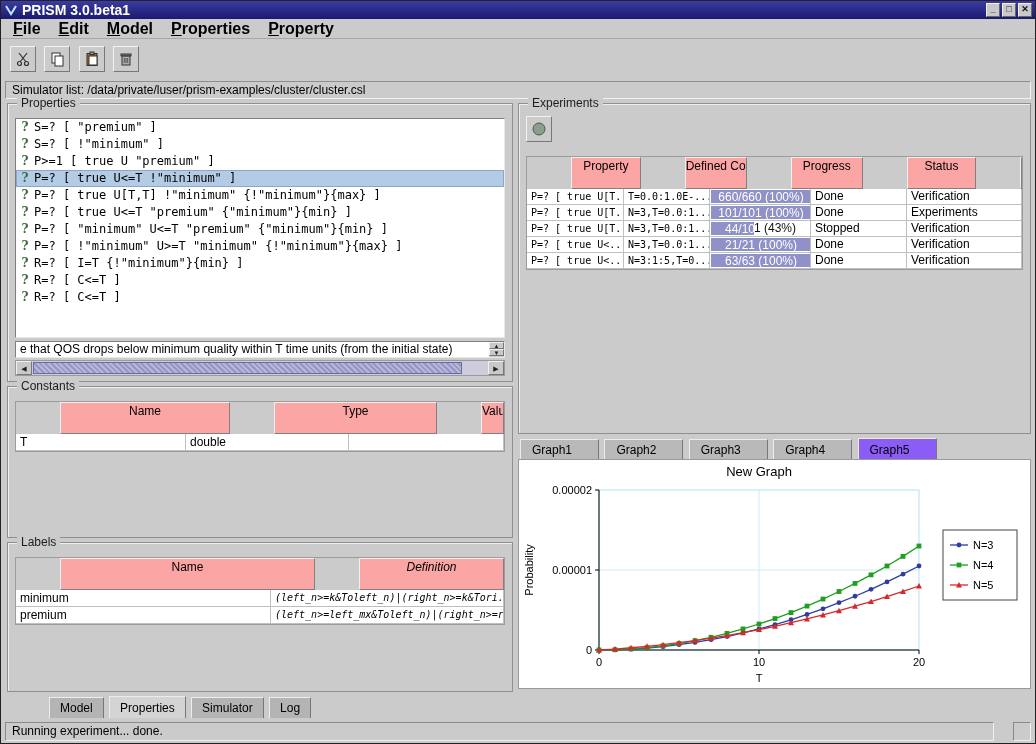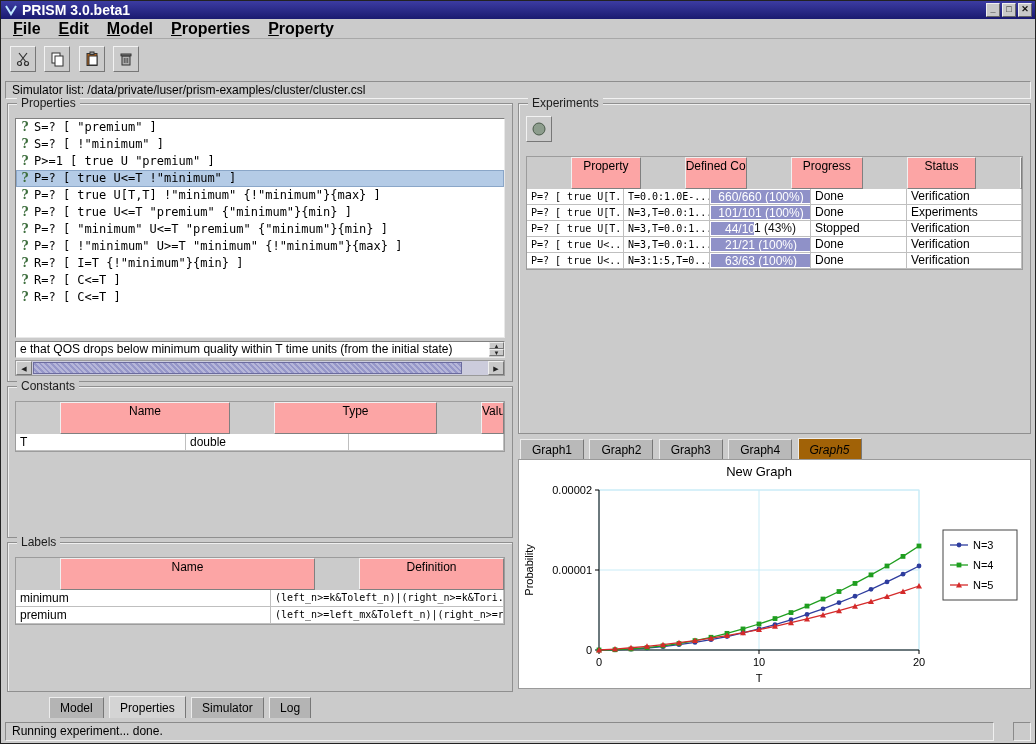--- a/index.html
+++ b/index.html
@@ -57,41 +57,41 @@
             border:1px solid #6b6b9e;
             background-image:repeating-linear-gradient(45deg,rgba(255,255,255,.3) 0 2px,transparent 2px 4px);}
   
   .tbl{position:absolute;left:7px;right:7px;top:14px;border:1px solid #9c9c9c;}
   .trow{display:flex;}
   .th{background:#fca5a5;border:1px solid;border-color:#f0f0f0 #808080 #808080 #f0f0f0;
       font-size:12px;text-align:center;height:32px;line-height:16px;overflow:hidden;white-space:nowrap;margin-left:44px;}
   .td{background:#fff;border-right:1px solid #bfbfbf;border-bottom:1px solid #bfbfbf;
       font-size:12px;height:17px;line-height:16px;padding-left:4px;overflow:hidden;white-space:nowrap;}
   .c1{width:170px;} .c2{width:163px;} .c3{flex:1;}
-  .l1{width:255px;} .l2{flex:1;}
+  .l1{width:255px;} .l2{flex:1;font-style:italic;}
   .mono{font-family:"DejaVu Sans Mono",monospace;}
   .def{font-size:10px;}
   
   .exp-btn{position:absolute;left:7px;top:12px;width:26px;height:26px;background:#cbcbcb;
            border:1px solid;border-color:#f2f2f2 #777 #777 #f2f2f2;text-align:center;padding-top:4px;}
   #exp-tbl{top:52px;}
   .e1{width:97px;} .e2{width:86px;} .e3{width:101px;} .e4{width:96px;} .e5{flex:1;}
   .erow .td{height:16px;line-height:15px;}
   .ecell-prop{font-size:10px;} .ecell-const{font-size:10px;}
   .c-prog{position:relative;padding:0;}
   .prog-fill{position:absolute;top:1px;left:1px;bottom:1px;overflow:hidden;background:#8f91c8;z-index:1;}
   .prog-text{position:absolute;top:0;left:0;height:100%;text-align:center;font-size:12px;line-height:14px;white-space:nowrap;}
   .pt-dark{width:100%;color:#111;}
   .pt-white{color:#fff;}
   
   #graph-area{position:absolute;left:517px;top:437px;width:513px;height:251px;}
   .gtab-strip{position:absolute;left:2px;top:0;height:21px;}
-  .gtab{display:inline-block;padding:3px 11px 2px 11px;margin-right:2px;background:#b9b9b9;
+  .gtab{display:inline-block;padding:3px 26px 2px 11px;margin-right:2px;background:#b9b9b9;
         border:1px solid;border-color:#ececec #777 #777 #ececec;border-bottom:none;font-size:12px;}
-  .gtab.active{background:#a16207;padding-top:4px;font-style:italic;}
+  .gtab.active{background:#8b5cf6;padding-top:4px;}
   .graph-panel{position:absolute;left:0;top:21px;right:0;bottom:0;background:#fff;border:1px solid #9a9a9a;}
   #chart-svg{width:100%;height:100%;display:block;font-family:"Liberation Sans",sans-serif;}
   
   .main-tabs{position:absolute;left:6px;top:695px;height:22px;padding-left:42px;}
   .mtab{display:inline-block;padding:3px 10px;margin-right:2px;background:#b4b4b4;
         border:1px solid;border-color:#ececec #777 #777 #ececec;border-bottom:none;font-size:12px;}
   .mtab.active{background:#d4d4d4;padding-top:4px;}
   
   .statusbar{position:absolute;left:4px;right:4px;top:721px;height:19px;display:flex;gap:19px;}
   .status-box{flex:1;border:1px solid;border-color:#8a8a8a #f0f0f0 #f0f0f0 #8a8a8a;

